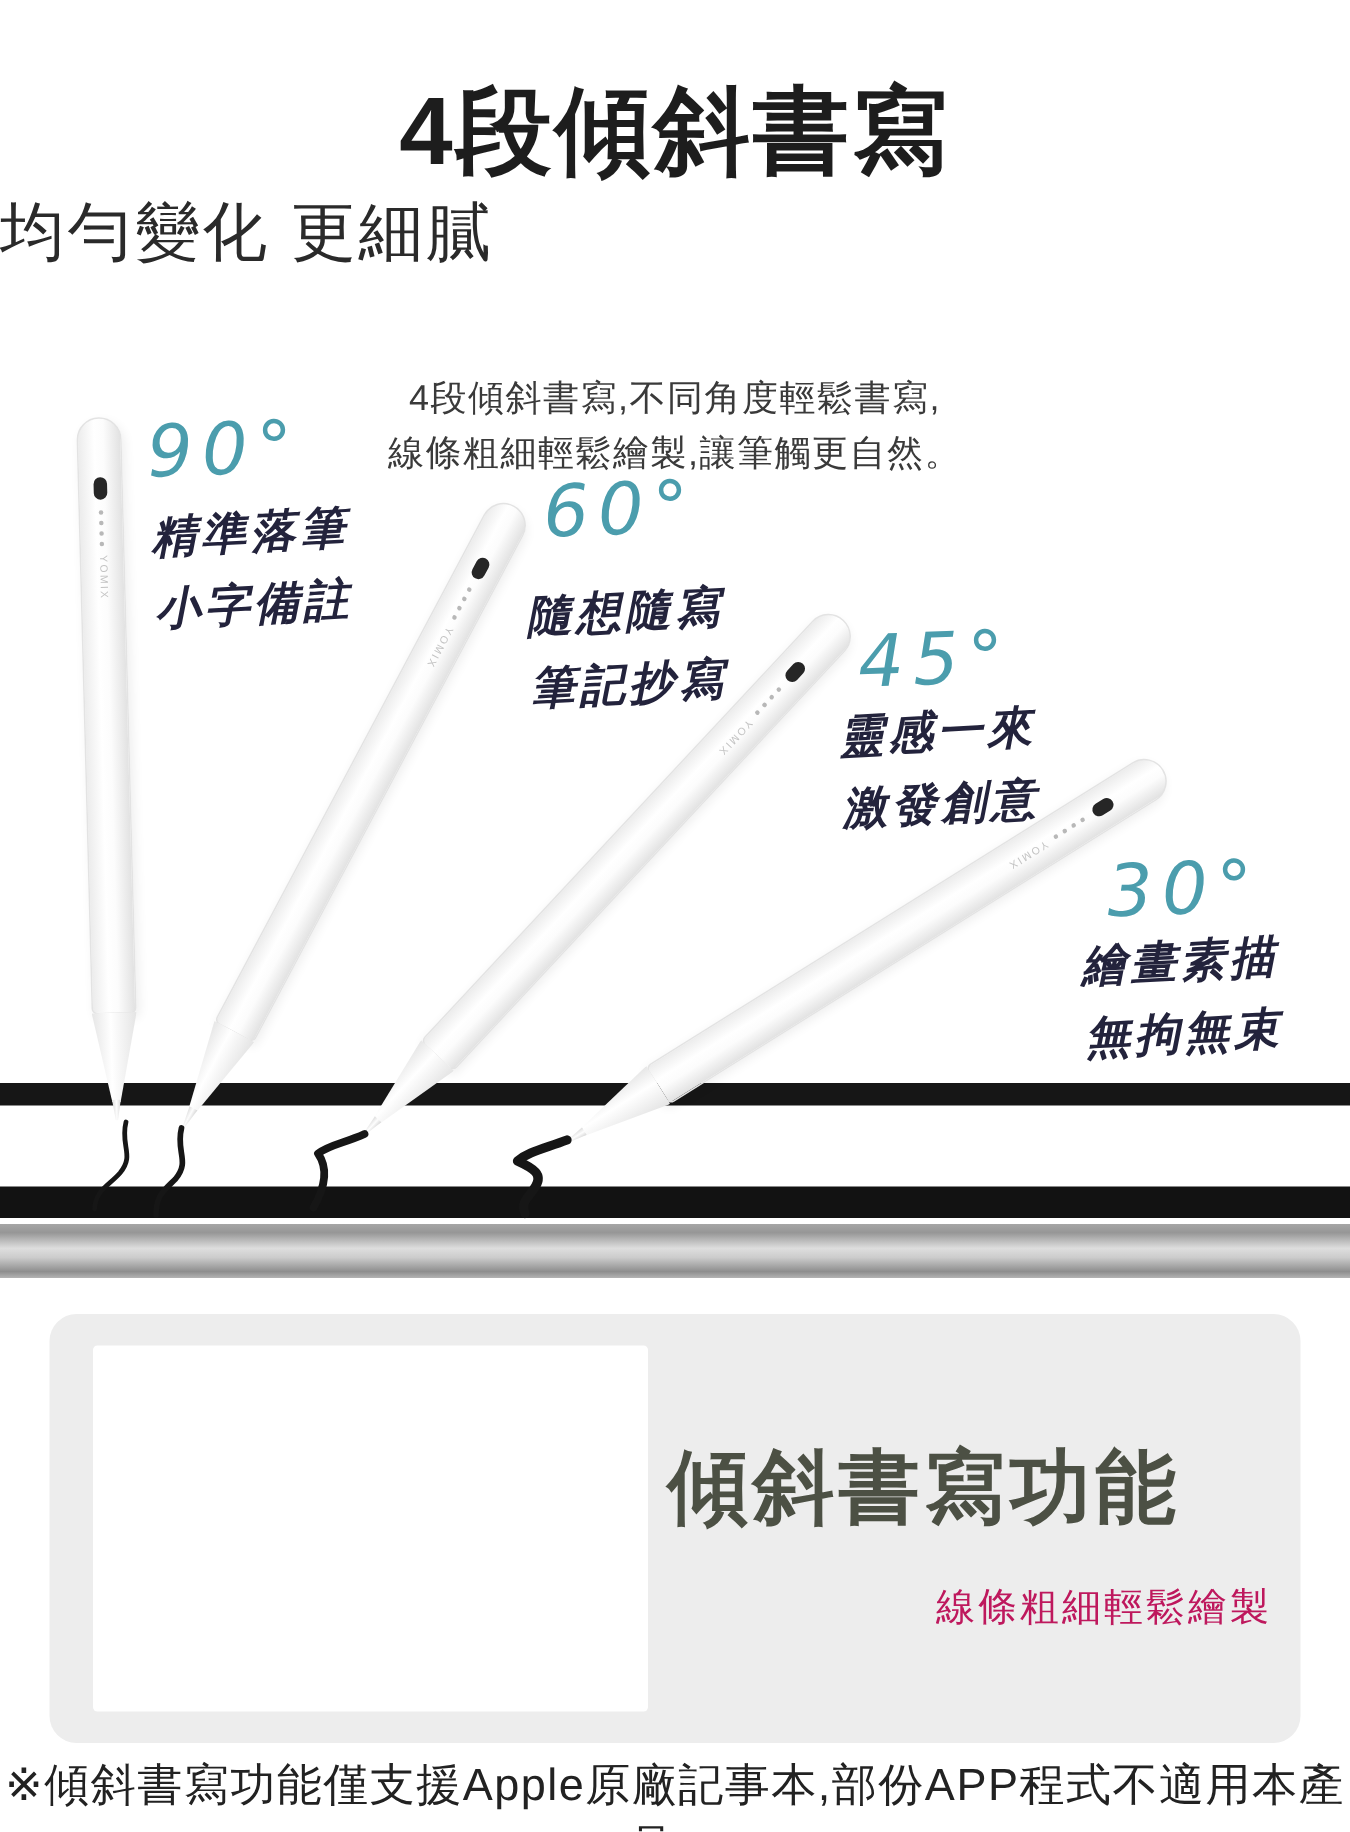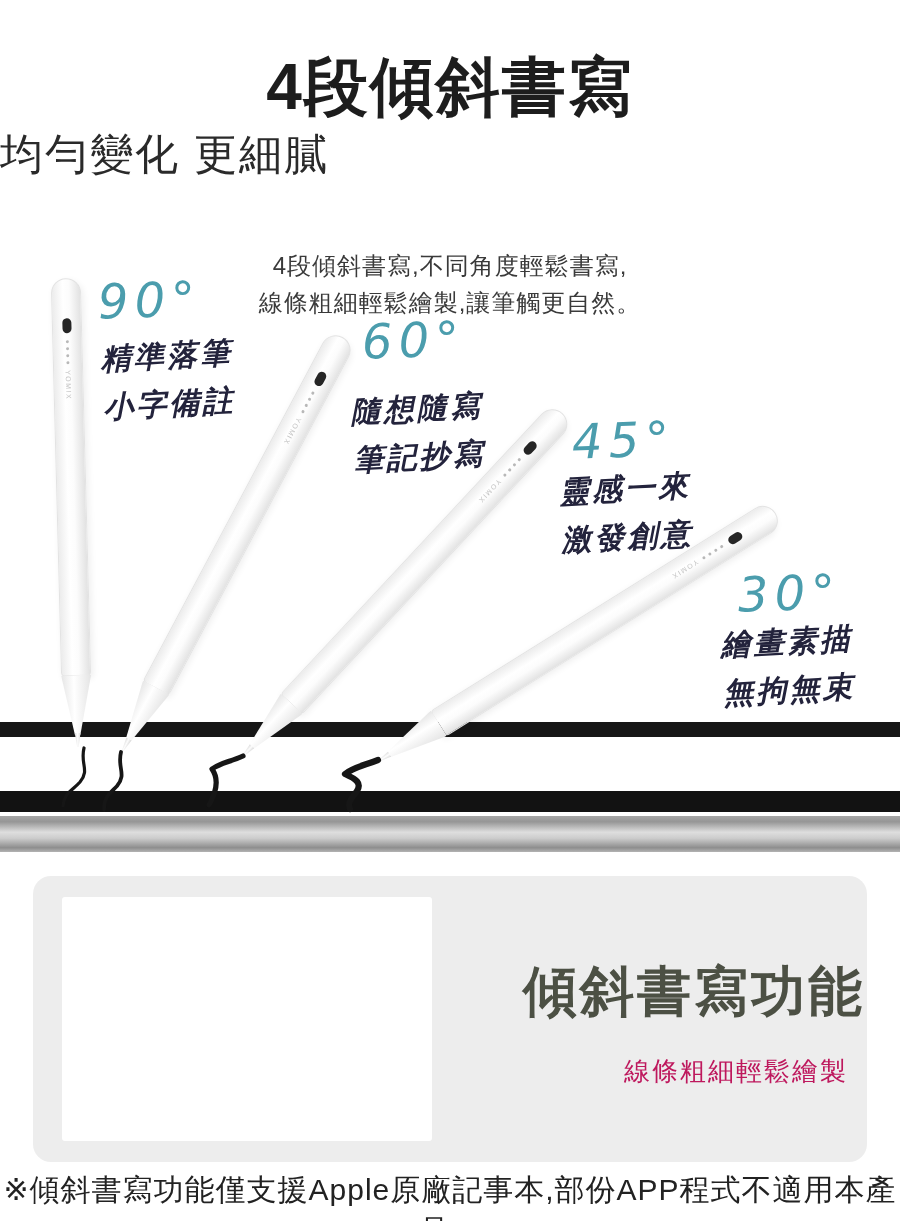--- a/index.html
+++ b/index.html
@@ -78,21 +78,21 @@
   
   .feature-box{
     position:absolute;top:876px;left:33px;width:834px;height:286px;
     background:#ededed;border-radius:18px;z-index:2;
   }
   .feature-demo{
     position:absolute;top:21px;left:29px;width:370px;height:244px;
     background:#ffffff;border-radius:3px;
   }
   .feature-title{
-    position:absolute;top:80px;left:412px;width:420px;text-align:right;
+    position:absolute;top:80px;left:412px;width:420px;text-align:left;
     font-size:54px;font-weight:bold;color:#4c5044;letter-spacing:3px;
   }
   .feature-sub{
     position:absolute;top:178px;left:412px;width:403px;text-align:right;
     font-size:26px;color:#be185d;letter-spacing:2px;
   }
   
   .footnote{
     position:absolute;top:1170px;left:0;width:900px;text-align:center;
     font-size:30px;color:#222222;letter-spacing:1px;

